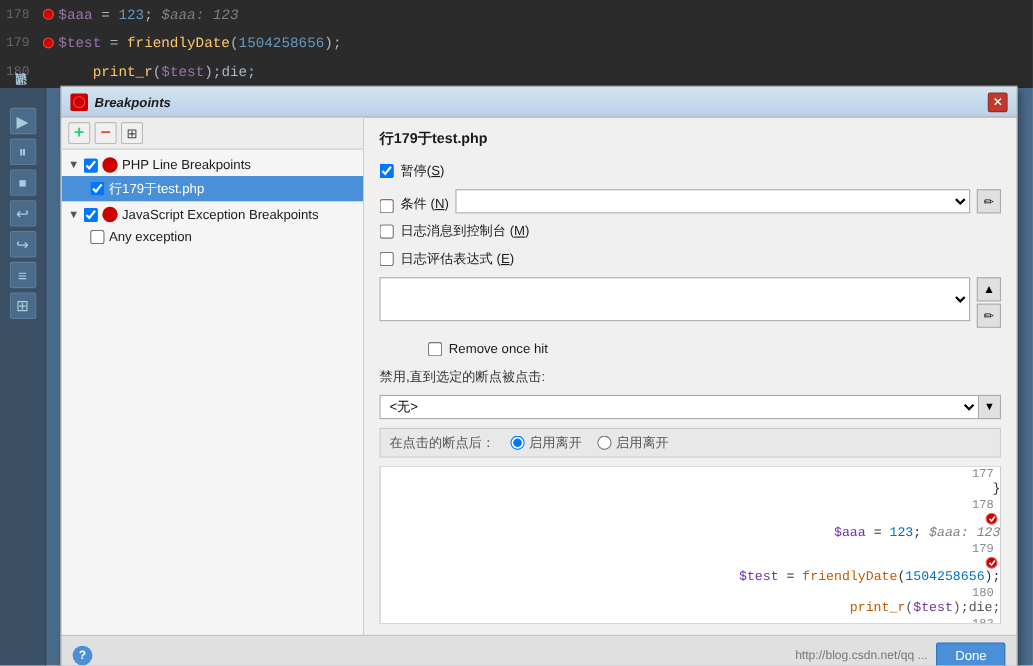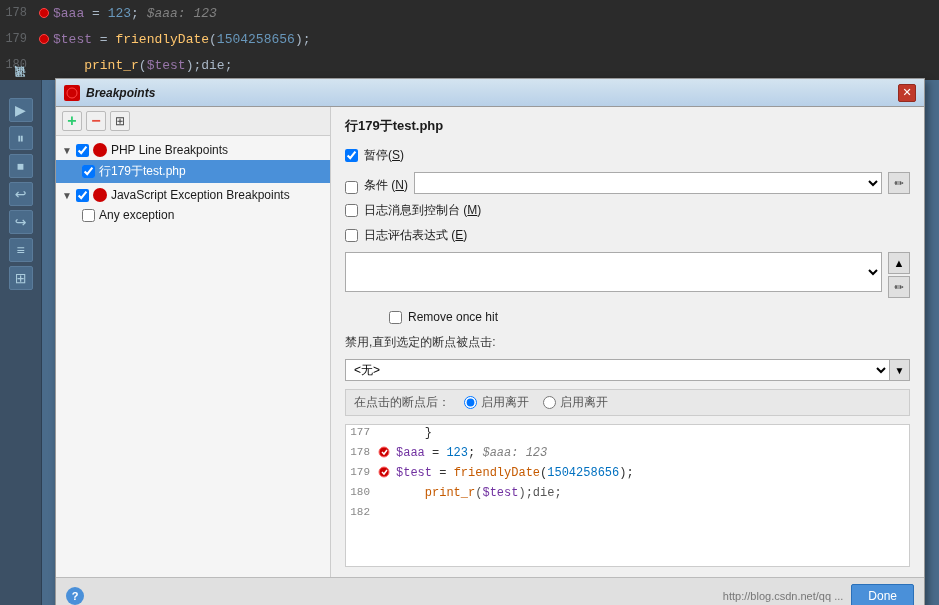--- a/index.html
+++ b/index.html
@@ -431,23 +431,24 @@
       background: white;
       border: 1px solid #ccc;
       flex: 1;
       overflow: auto;
       font-family: 'Courier New', monospace;
       font-size: 12px;
     }
 
     .code-preview-line {
       display: flex;
-      align-items: flex-start;
+      align-items: flex-end;
       min-height: 20px;
       padding: 1px 0;
+      flex-direction: column;
     }
 
     .code-preview-linenum {
       width: 30px;
       text-align: right;
       padding-right: 6px;
       color: #888;
       font-size: 11px;
       flex-shrink: 0;
       user-select: none;

